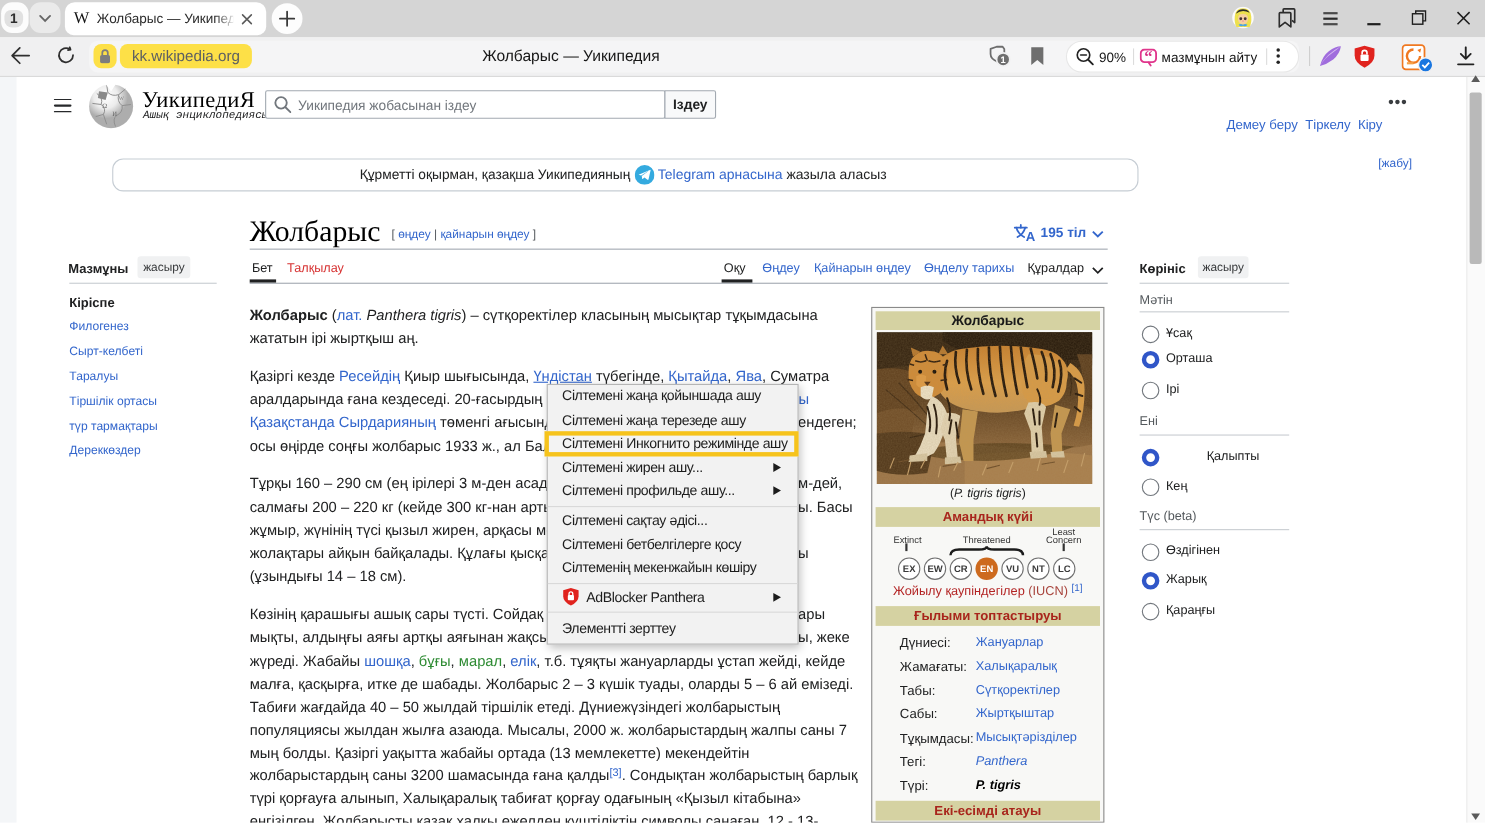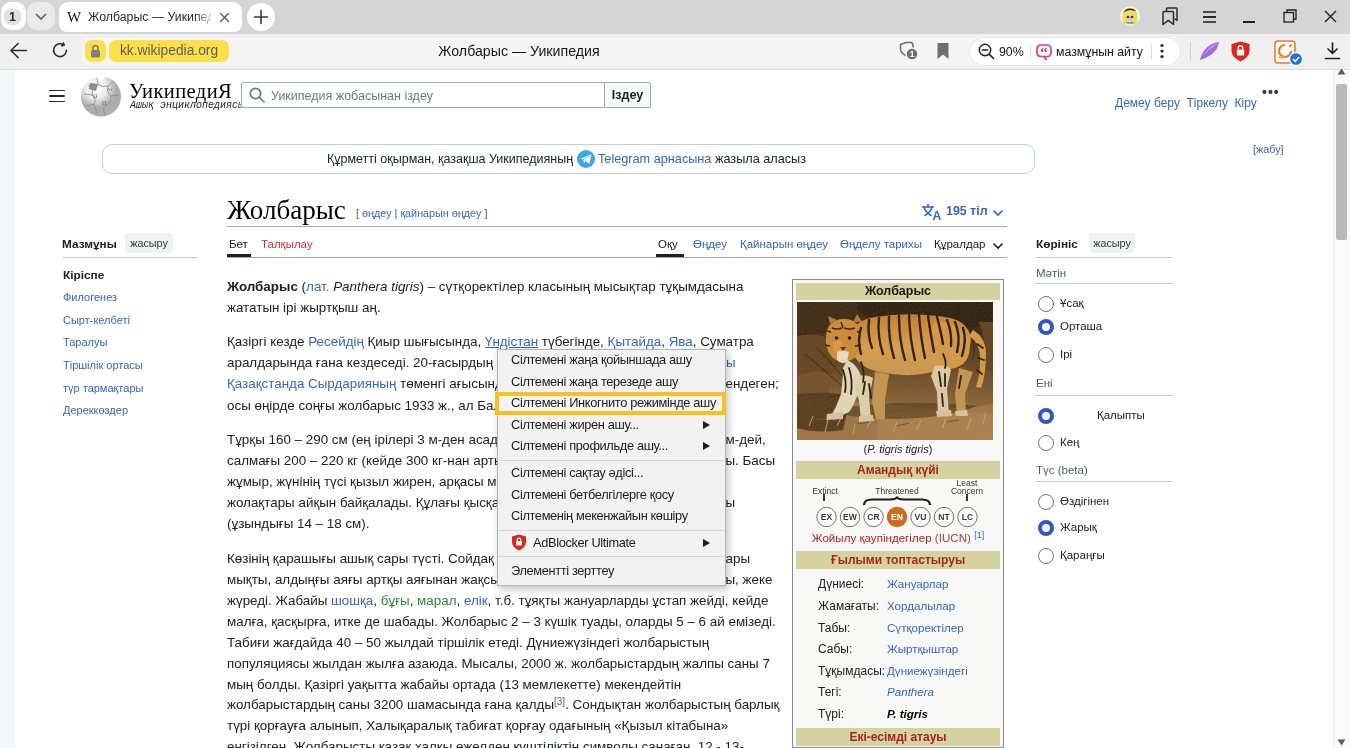--- a/index.html
+++ b/index.html
@@ -199,21 +199,21 @@
 <div class="a" style="left:130px;top:100px;font-family:Liberation Mono, monospace;font-style:italic;font-size:10px;color:#202122;">Ашық энциклопедиясы</div>
 
 <div class="a" id="searchbox"></div>
 <svg class="a" style="left:249px;top:87px" width="16" height="16" viewBox="0 0 16 16">
  <circle cx="6.5" cy="6.5" r="5.2" fill="none" stroke="#72777d" stroke-width="1.7"></circle>
  <path d="M10.5 10.5 L15 15" stroke="#72777d" stroke-width="1.7" stroke-linecap="round"></path>
 </svg>
 <div class="a" style="left:271px;top:89px;font-size:12.5px;color:#72777d;">Уикипедия жобасынан іздеу</div>
 <div class="a" id="searchbtn">Іздеу</div>
 
-<div class="a" style="left:1115px;top:96px;font-size:12px;color:#3366cc;">Демеу беру&nbsp;&nbsp;Тіркелу&nbsp;&nbsp;Кіру</div>
+<div class="a" style="left:1115px;top:106px;font-size:12px;color:#3366cc;">Демеу беру&nbsp;&nbsp;Тіркелу&nbsp;&nbsp;Кіру</div>
 <div class="a" style="left:1262px;top:84px;font-size:14px;color:#3a3d40;letter-spacing:1px;font-weight:bold;">•••</div>
 
 <div class="a" id="banner"></div>
 <div class="a" style="left:327px;top:152px;font-size:12.5px;color:#202122;">Құрметті оқырман, қазақша Уикипедияның</div>
 <svg class="a" style="left:577px;top:150px" width="18" height="18" viewBox="0 0 18 18">
  <circle cx="9" cy="9" r="9" fill="#34aadf"></circle>
  <path d="M3.5 8.8 L13.8 4.5 Q14.6 4.2 14.4 5.1 L12.6 13 Q12.4 13.8 11.6 13.3 L8.9 11.3 L7.5 12.6 Q7 13.1 6.8 12.4 L6.4 9.9 L12 5.9 Q12.3 5.6 11.8 5.7 L5.9 9.6 Z" fill="#fff"></path>
 </svg>
 <div class="a" style="left:598px;top:152px;font-size:12.7px;"><span class="blue">Telegram арнасына</span> жазыла аласыз</div>
 <div class="a" style="left:1253px;top:143px;font-size:10.8px;color:#3366cc;">[жабу]</div>
@@ -448,27 +448,27 @@
    <circle cx="151.5" cy="11" r="9.7" fill="#fff" stroke="#707070"></circle>
         <text x="151.5" y="14" fill="#3a3a3a">LC</text>
   </g>
  </svg>
 </div>
 <div class="a" style="left:796px;top:531px;width:204px;text-align:center;font-size:11.6px;"><span style="color:#b32424;">Жойылу қаупіндегілер</span> <span style="color:#a8443c;">(IUCN)</span> <sup class="blue" style="font-size:9px;">[1]</sup></div>
 <div class="a" style="left:796px;top:551px;width:204px;height:18px;background:#d5d2a2;text-align:center;font-weight:bold;font-size:12px;color:#a8251c;line-height:18px;">Ғылыми топтастыруы</div>
 <div class="taxlbl" style="left:818px;top:577px;">Дүниесі:</div>
 <div class="taxval" style="left:887px;top:577px;">Жануарлар</div>
 <div class="taxlbl" style="left:818px;top:599px;">Жамағаты:</div>
-<div class="taxval" style="left:887px;top:599px;">Хордалылар</div>
+<div class="taxval" style="left:887px;top:599px;">Халықаралық</div>
 <div class="taxlbl" style="left:818px;top:620.5px;">Табы:</div>
 <div class="taxval" style="left:887px;top:620.5px;">Сүтқоректілер</div>
 <div class="taxlbl" style="left:818px;top:642px;">Сабы:</div>
 <div class="taxval" style="left:887px;top:642px;">Жыртқыштар</div>
 <div class="taxlbl" style="left:818px;top:663.5px;">Тұқымдасы:</div>
-<div class="taxval" style="left:887px;top:663.5px;">Дүниежүзіндегі</div>
+<div class="taxval" style="left:887px;top:663.5px;">Мысықтәрізділер</div>
 <div class="taxlbl" style="left:818px;top:685px;">Тегі:</div>
 <div class="taxval" style="left:887px;top:685px;"><i>Panthera</i></div>
 <div class="taxlbl" style="left:818px;top:707px;">Түрі:</div>
 <div class="taxval" style="left:887px;top:707px;color:#000;font-weight:bold;"><i>P. tigris</i></div>
 <div class="a" style="left:796px;top:728px;width:204px;height:18px;background:#d5d2a2;text-align:center;font-weight:bold;font-size:12px;color:#a8251c;line-height:18px;">Екі-есімді атауы</div>
 
 <div class="a" style="left:1036px;top:237px;font-size:11.8px;font-weight:bold;color:#202122;">Көрініс</div>
 <div class="a" style="left:1089px;top:233px;width:46px;height:20px;background:#f0f1f2;border-radius:3px;font-size:10.8px;color:#36383a;text-align:center;line-height:20px;">жасыру</div>
 <div class="hr2" style="top:257px;"></div>
 <div class="seclbl" style="top:267px;">Мәтін</div>
@@ -515,16 +515,16 @@
 <div class="msep" style="left:498px;top:460px;"></div>
 <div class="mi" style="top:465.2px;">Сілтемені сақтау әдісі...</div>
 <div class="mi" style="top:486.7px;">Сілтемені бетбелгілерге қосу</div>
 <div class="mi" style="top:508.2px;">Сілтеменің мекенжайын көшіру</div>
 <div class="msep" style="left:498px;top:530px;"></div>
 <svg class="a" style="left:511px;top:533.5px" width="16" height="17" viewBox="0 0 16 17">
  <path d="M8 0.5 L15 2.5 V8 Q15 13 8 16.5 Q1 13 1 8 V2.5 Z" fill="#e0231e"></path>
  <rect x="5.2" y="7" width="5.6" height="4.6" rx="0.8" fill="#fff"></rect>
  <path d="M6.3 7 V5.8 A1.7 1.7 0 0 1 9.7 5.8 V7" fill="none" stroke="#fff" stroke-width="1.2"></path>
 </svg>
-<div class="mi" style="left:533px;top:535px;">AdBlocker Ultimate</div>
+<div class="mi" style="left:533px;top:535px;">AdBlocker Panthera</div>
 <div class="marr" style="top:538.5px;"></div>
 <div class="msep" style="left:498px;top:556px;"></div>
 <div class="mi" style="top:562.5px;">Элементті зерттеу</div>
 
 </body></html>

